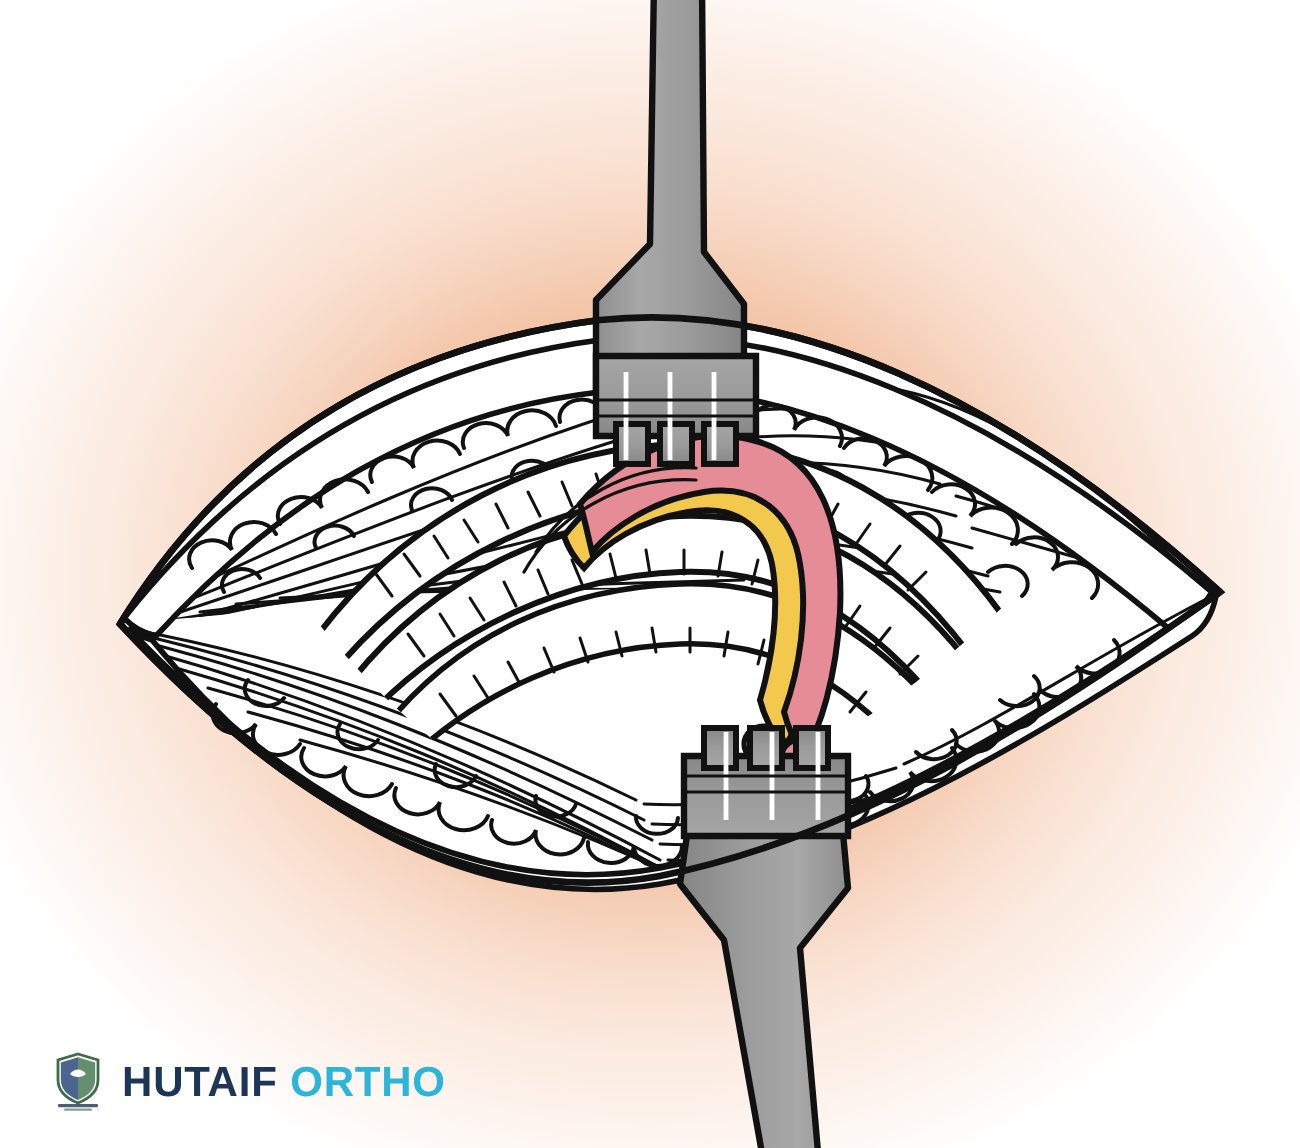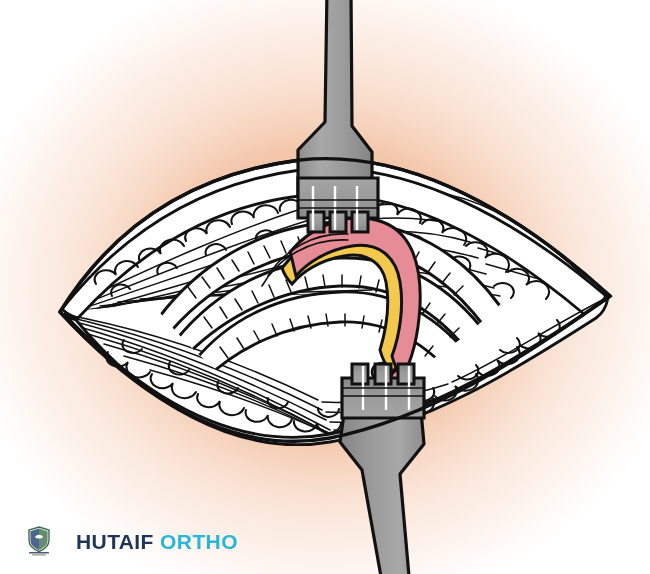--- a/index.html
+++ b/index.html
@@ -41,21 +41,20 @@
     flex: 0 0 auto;
   }
   #brand-text {
     font-family: "Liberation Sans", sans-serif;
     font-size: 21px;
     font-weight: bold;
     letter-spacing: 0.4px;
     line-height: 1;
     white-space: nowrap;
     user-select: none;
-    margin-left: 15px;
   }
   #brand-primary { color: #1d3557; }
   #brand-secondary { color: #29b6d8; }
 </style>
 </head>
 <body>
 
 <div id="stage">
 
   <svg id="illustration" viewBox="0 0 650 574" xmlns="http://www.w3.org/2000/svg" shape-rendering="geometricPrecision">

